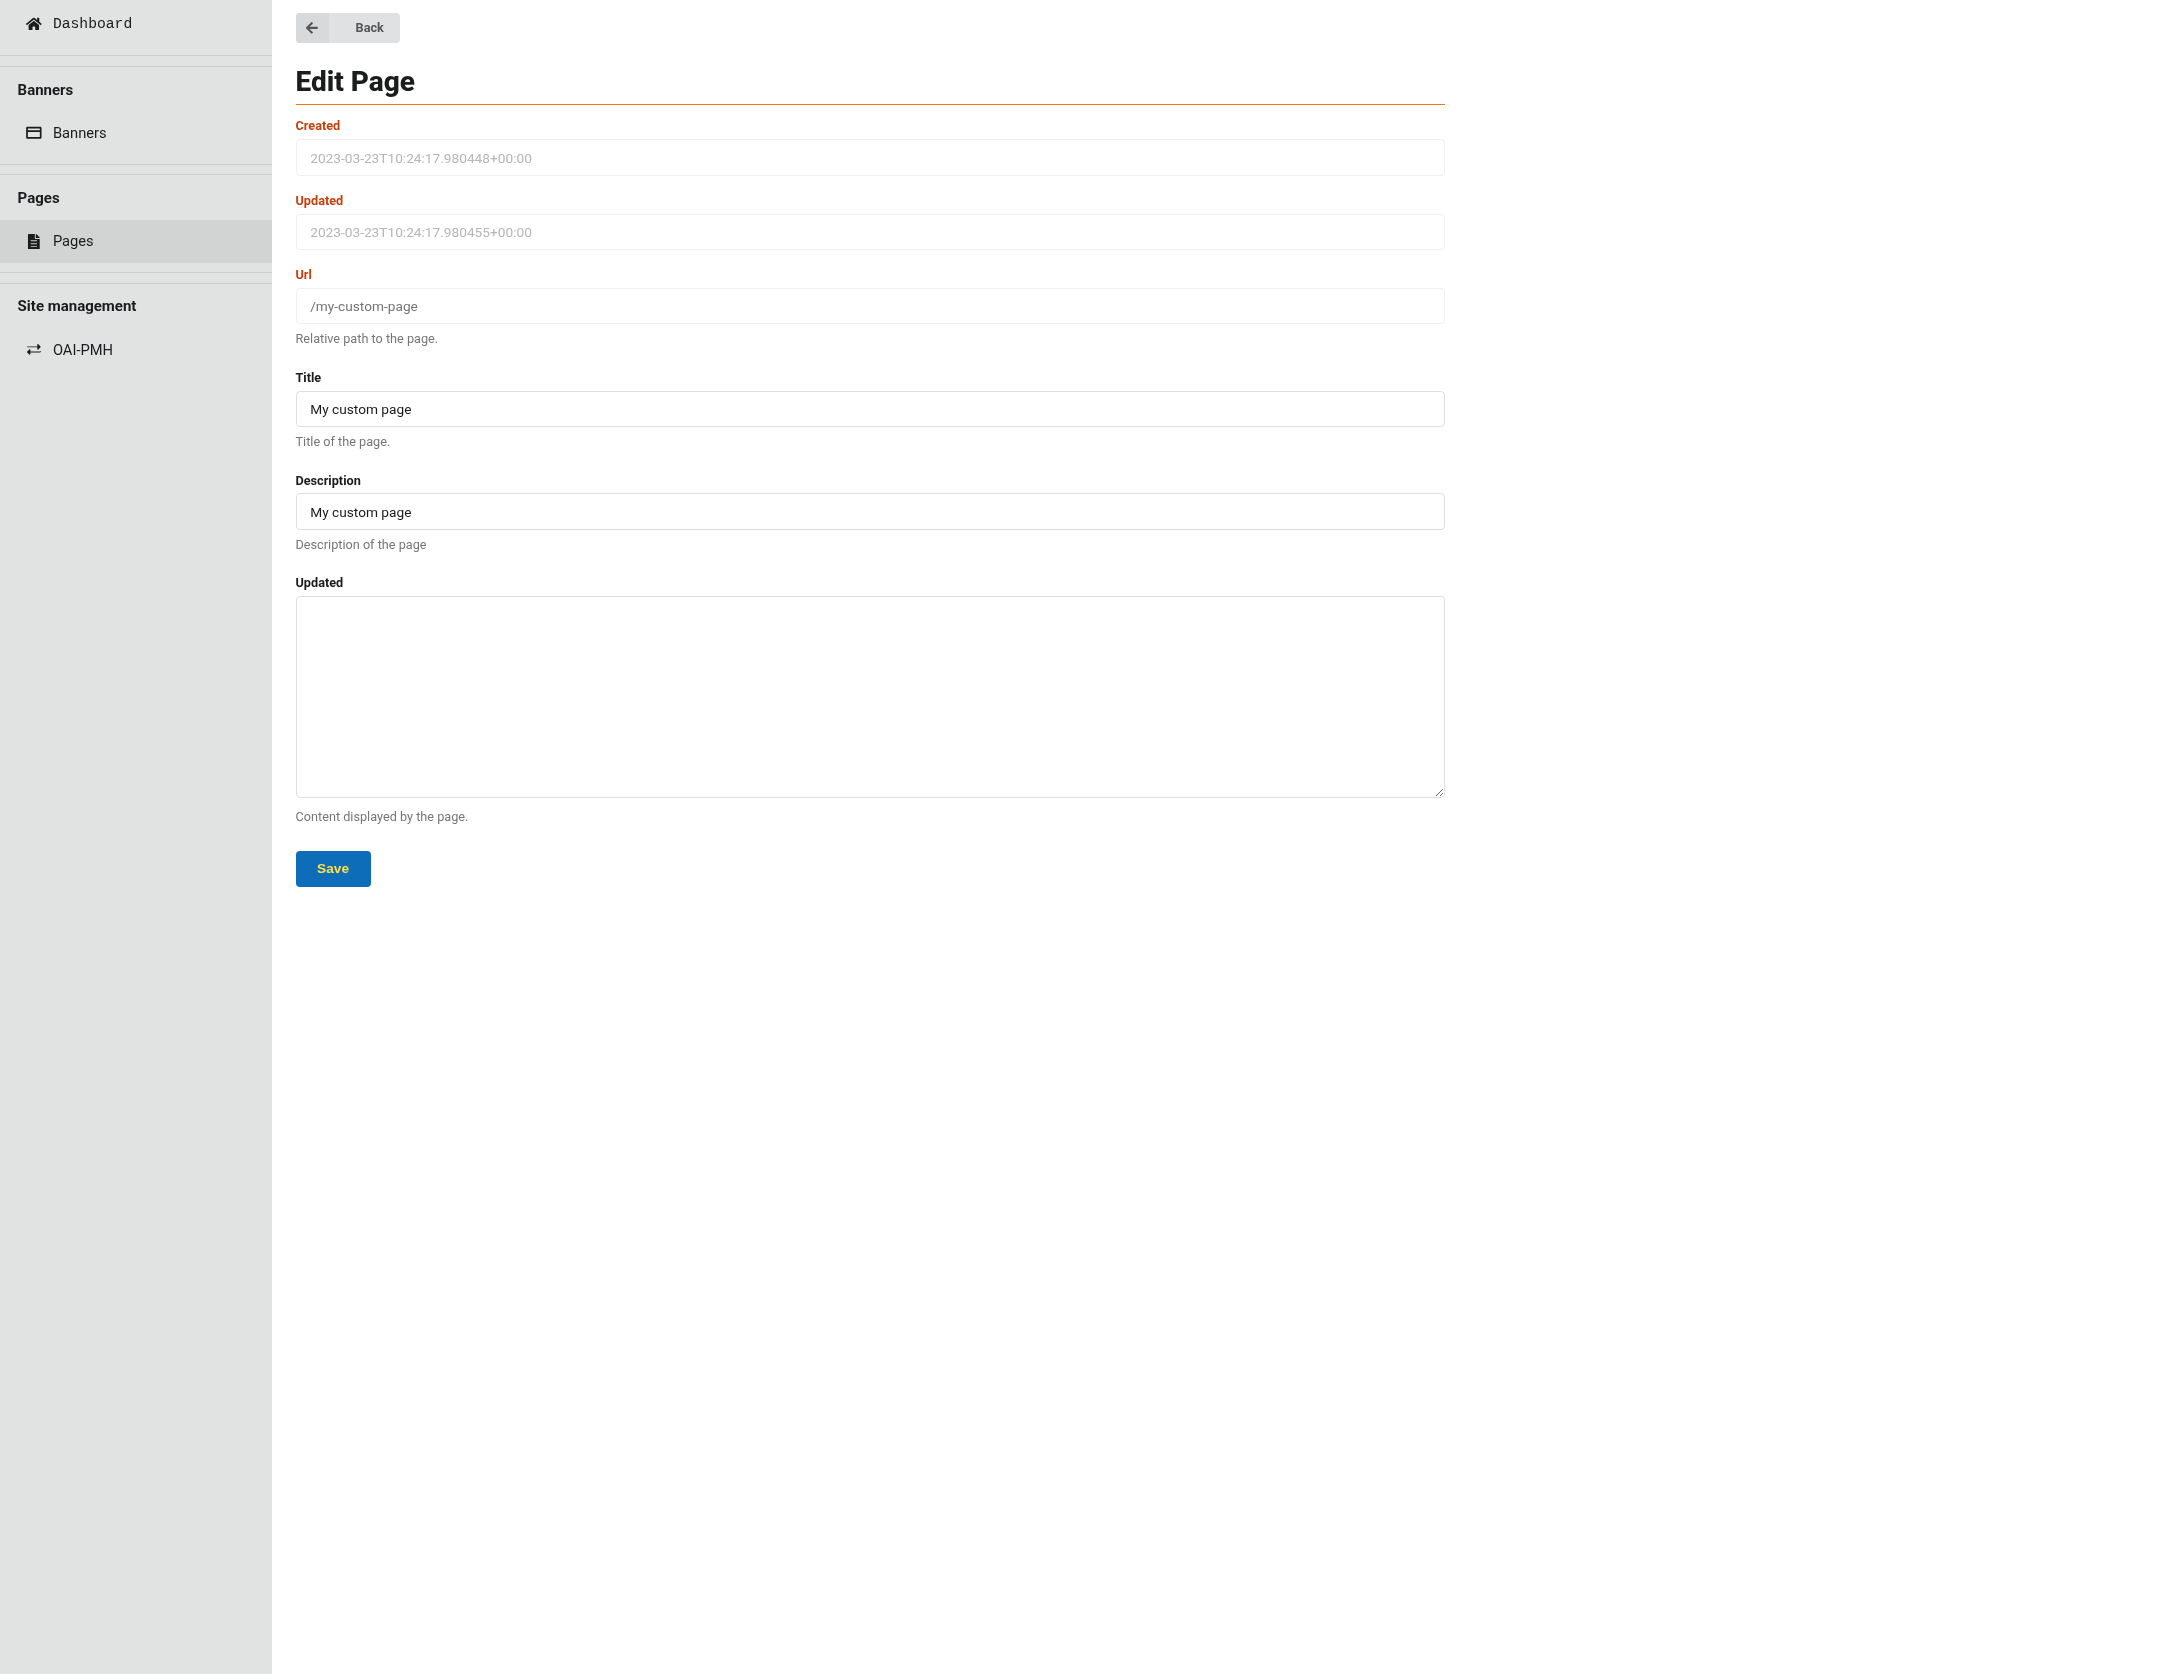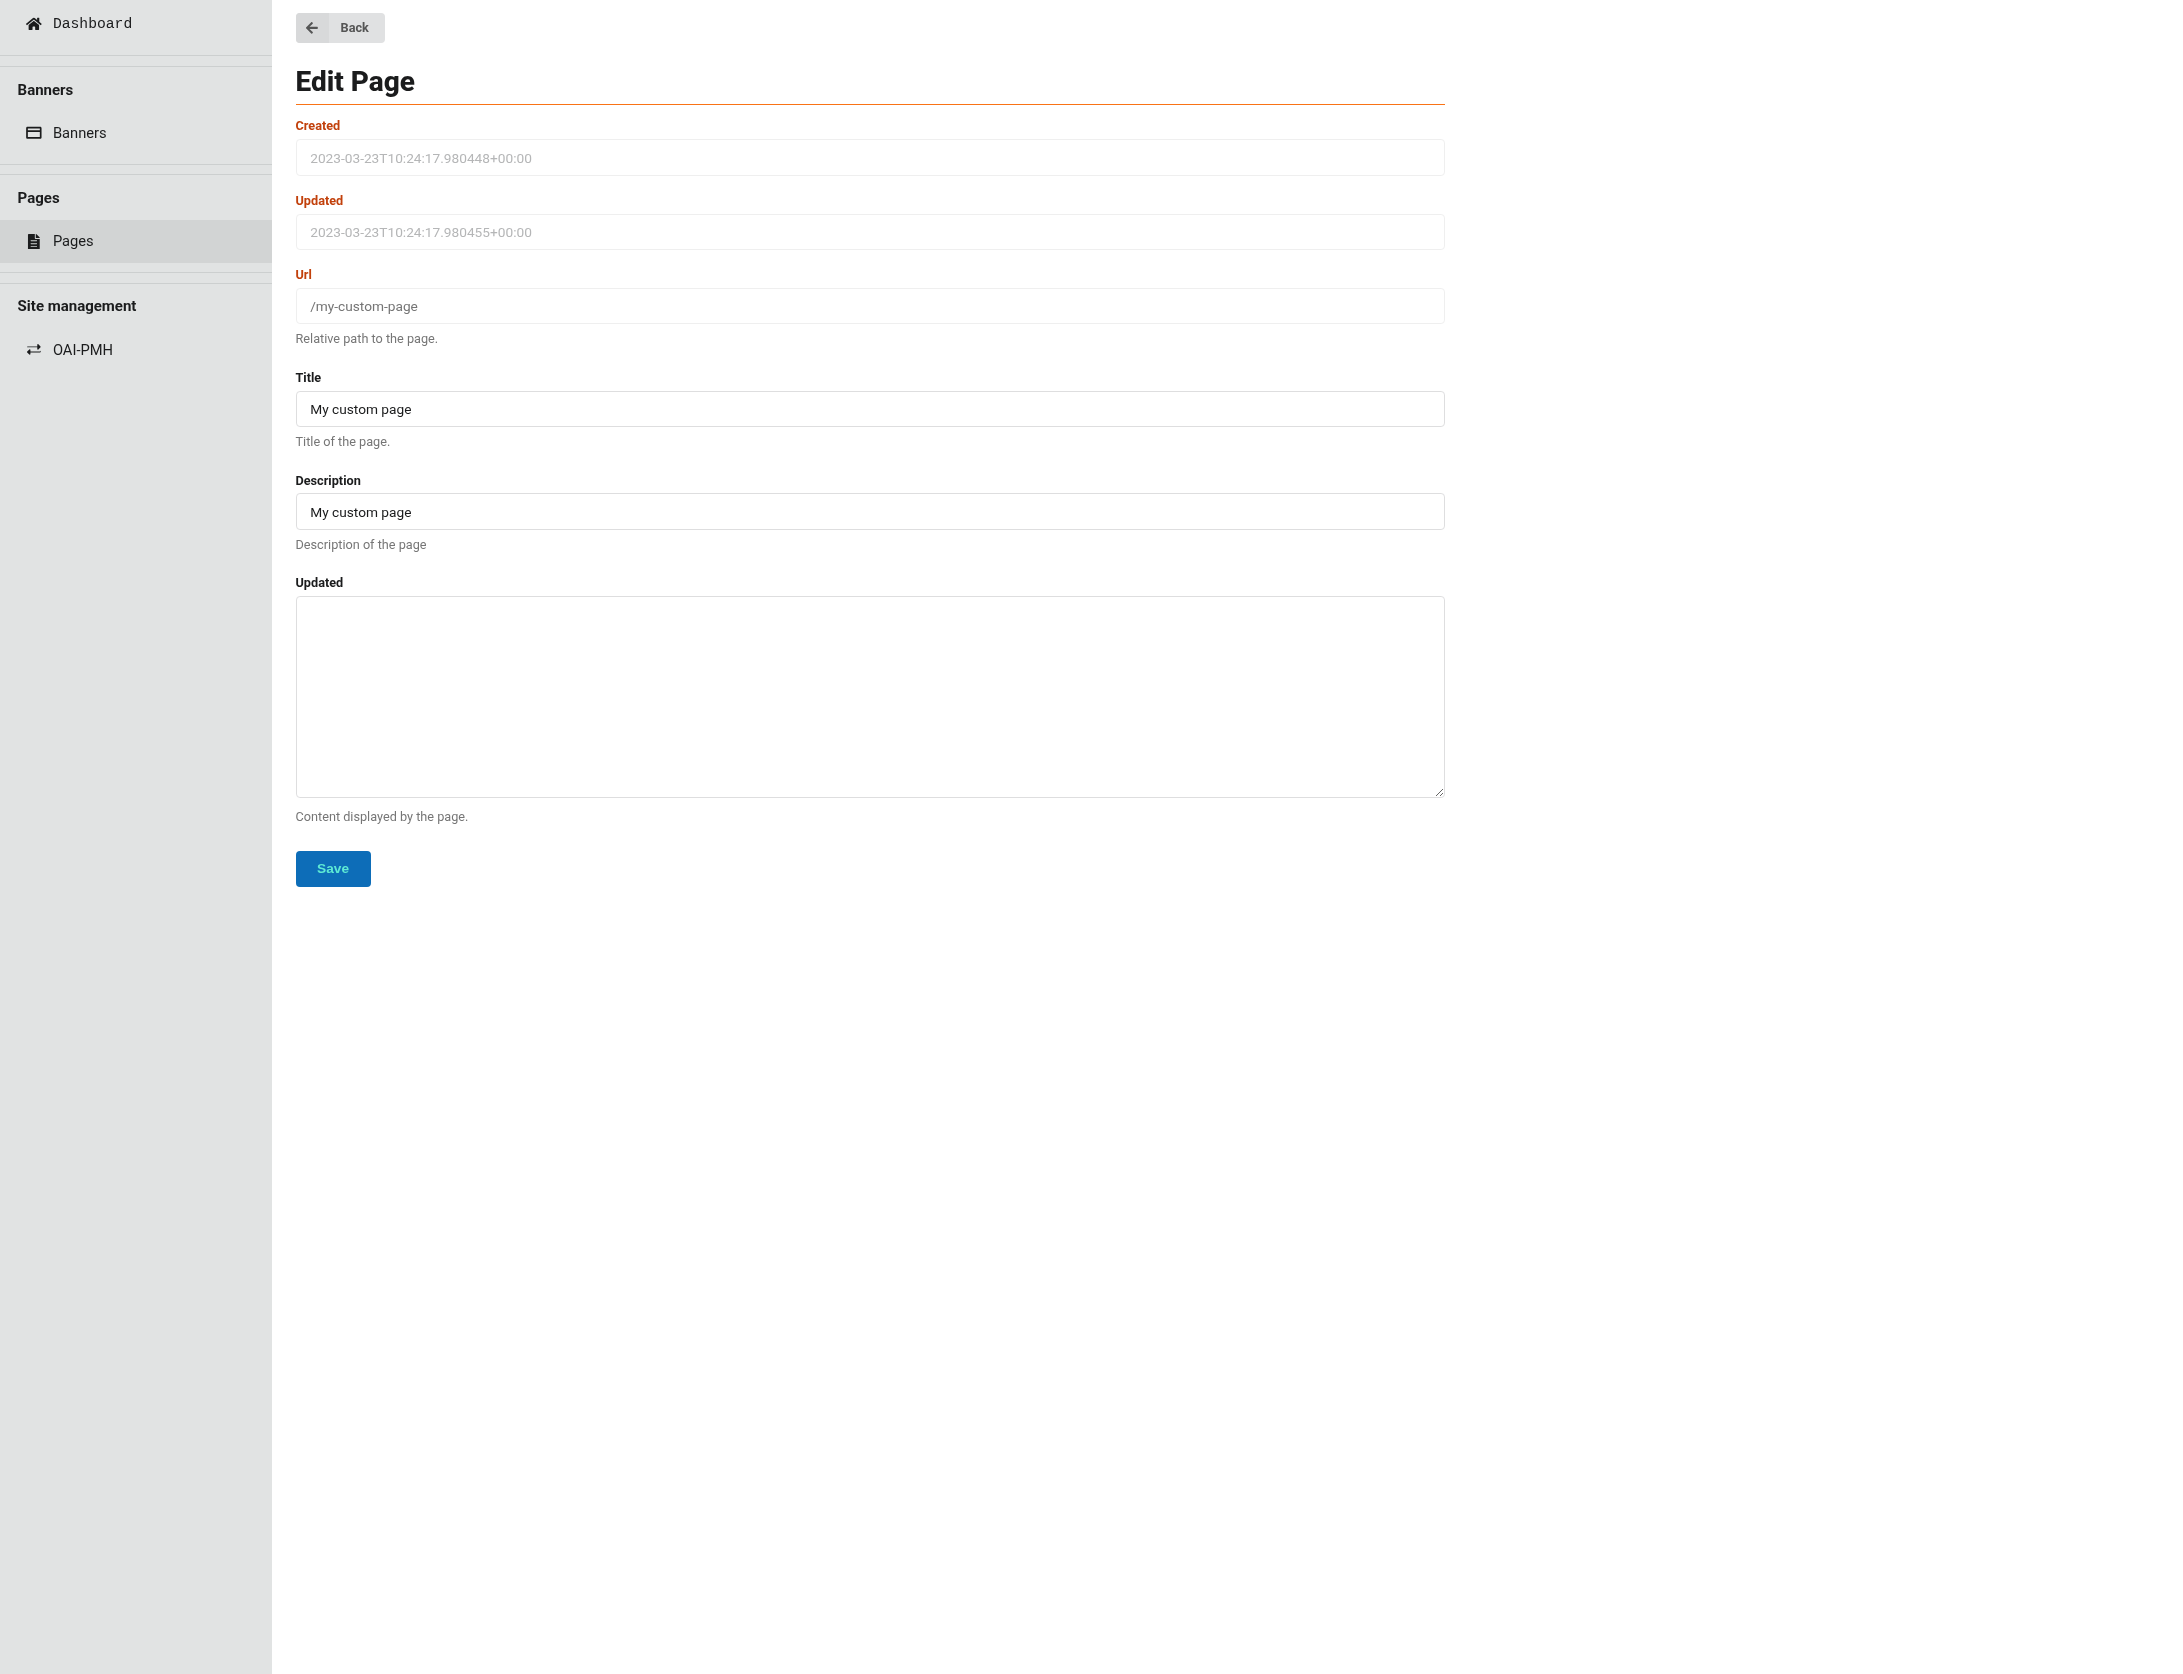--- a/index.html
+++ b/index.html
@@ -70,20 +70,21 @@
       display: inline-flex;
       align-items: stretch;
       background: #e0e1e2;
       border-radius: 3.9px;
       overflow: hidden;
       font-size: 12.7px;
       font-weight: 700;
       color: #555;
       cursor: pointer;
       margin-bottom: 21.6px;
+      gap: 15px;
     }
     .back-button .arrow-part {
       padding: 7.8px 9.8px;
       background: #d8d9da;
       display: inline-flex;
       align-items: center;
     }
     .back-button .text-part {
       padding: 7.8px 15.7px 7.8px 11.8px;
       display: inline-flex;
@@ -129,21 +130,21 @@
       font-size: 12.7px;
       color: #767676;
       margin-top: 6.9px;
     }
     .form-textarea {
       min-height: 202px;
       resize: both;
     }
     .save-button {
       background: #0d6db8;
-      color: #5eead4;
+      color: #fde047;
       border: none;
       padding: 10.8px 21.6px;
       font-size: 13.7px;
       font-weight: 700;
       border-radius: 3.9px;
       cursor: pointer;
       margin-top: 9.8px;
     }
     svg { display: block; }
   </style>

